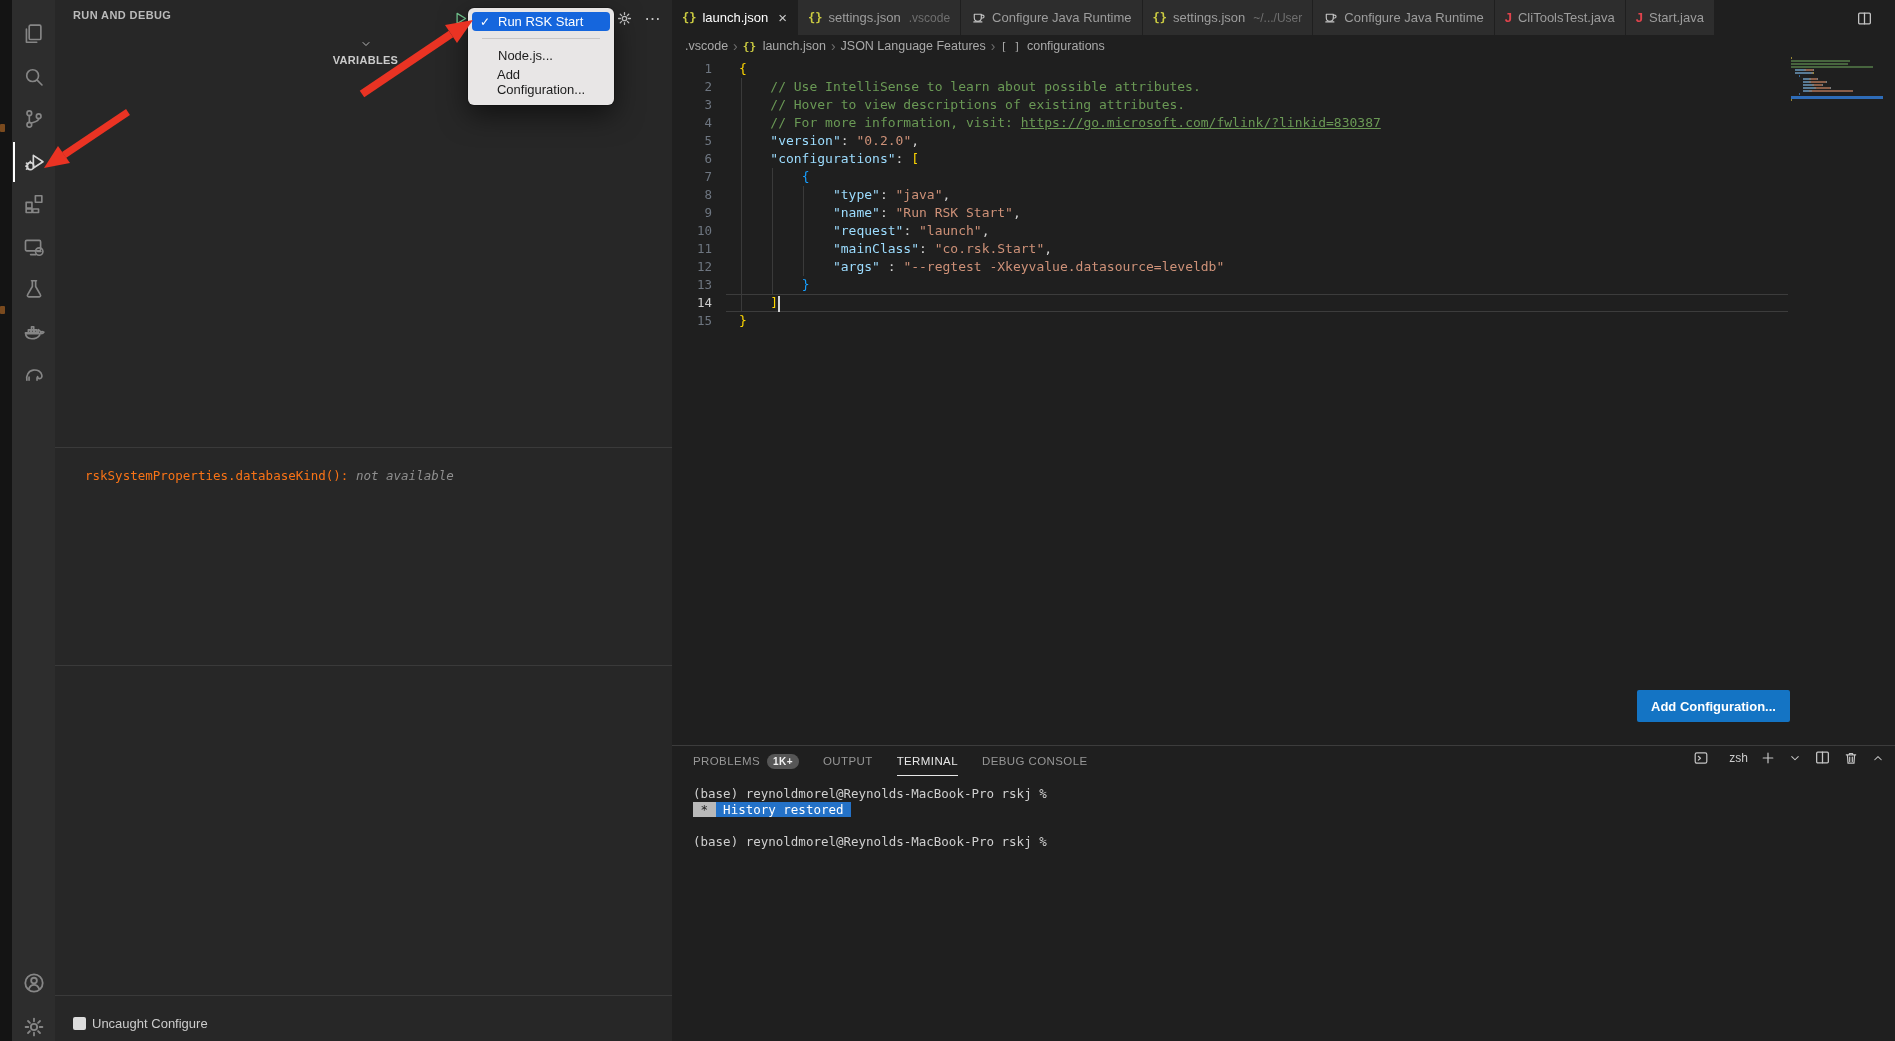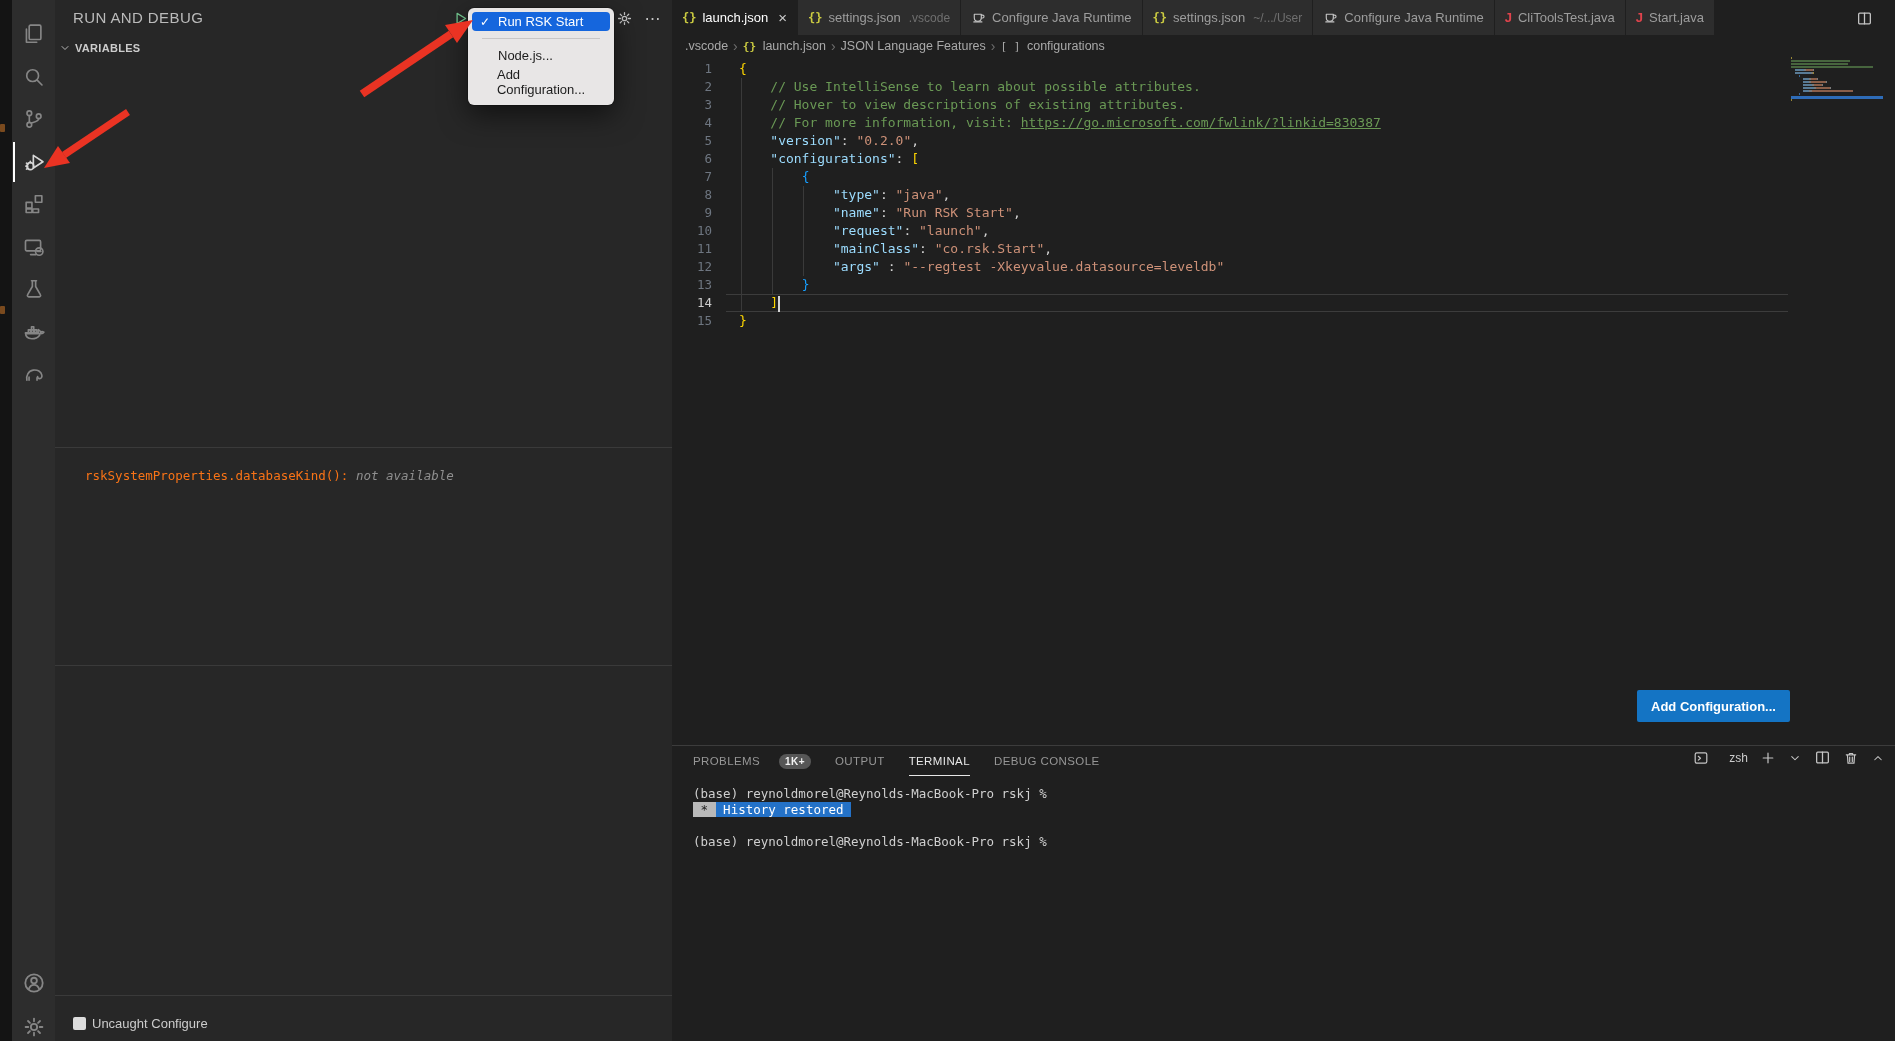--- a/index.html
+++ b/index.html
@@ -18,22 +18,22 @@
   #edge-strip { left:0; top:0; width:12px; height:1041px; background:#141414; }
   .edge-dot { position:absolute; left:0; width:5px; height:8px; background:#7a4a1e; border-radius:1px; }
 
   
   #activity-bar { left:12px; top:0; width:43px; height:1041px; background:#2d2d2d; }
   .ab-item { position:absolute; left:1px; width:41px; height:40px; display:flex; align-items:center; justify-content:center; color:#868686; cursor:pointer; }
   .ab-item.active { color:#d7d7d7; border-left:2px solid #ffffff; }
 
   
   #sidebar { left:55px; top:0; width:617px; height:1041px; background:#272727; }
-  #sidebar-title { left:18px; top:9px; font-size:15px; color:#bbbbbb; letter-spacing:0.4px; }
-  .sec-header { position:absolute; left:0; width:617px; height:20px; display:flex; align-items:center; gap:4px; padding-left:4px; cursor:pointer; }
+  #sidebar-title { left:18px; top:9px; font-size:11px; color:#bbbbbb; letter-spacing:0.4px;font-weight:bold; }
+  .sec-header { position:absolute; left:0; width:617px; height:20px; display:flex; align-items:center; gap:4px; padding-left:4px; cursor:pointer;flex-direction:column; }
   .sec-header .chev { color:#c5c5c5; }
   .sec-header .sec-label { font-size:11px; font-weight:bold; color:#cccccc; letter-spacing:0.3px; }
   .sec-divider { position:absolute; left:0; width:617px; height:0; border-top:1px solid #3a3a3a; }
   #watch-item { left:30px; top:468px; font-size:12.5px; }
   #watch-expr { color:#f97316; }
   #watch-val { color:#8f8f8f; font-style:italic; }
   #bp-row { left:18px; top:1016px; display:flex; align-items:center; gap:6px; }
   #bp-checkbox { width:13px; height:13px; background:#dcdcdc; border-radius:2px; }
   #bp-label { color:#cccccc; font-size:13px; }
 
@@ -89,21 +89,21 @@
 
   
   #add-config-btn { left:1637px; top:690px; height:32px; background:#1474c4; color:#ffffff;
     display:flex; align-items:center; padding:0 14px; font-size:13px; font-weight:bold; border-radius:2px; cursor:pointer; }
 
   
   #panel { left:672px; top:745px; width:1223px; height:296px; background:#1f1f1f; border-top:1px solid #3c3c3c; }
   #panel-tabs { position:absolute; left:21px; top:0; height:30px; display:flex; align-items:center; gap:24px; }
   .ptab { display:flex; align-items:center; gap:7px; font-size:11.5px; color:#969696; letter-spacing:.4px; cursor:pointer; height:30px; }
   .ptab.active { color:#e7e7e7; box-shadow:inset 0 -1px 0 #e7e7e7; }
-  .pbadge { background:#565656; color:#f2f2f2; font-size:10px; font-weight:bold; border-radius:9px; padding:2px 6px;margin-left:12px; }
+  .pbadge { background:#565656; color:#f2f2f2; font-size:10px; font-weight:bold; border-radius:9px; padding:2px 6px; }
   #term-toolbar { position:absolute; right:10px; top:3px; display:flex; align-items:center; gap:12px; color:#c5c5c5; }
   #term-toolbar .tt { cursor:pointer; display:flex; align-items:center; gap:20px; }
   #zsh-label { font-size:12px; color:#cccccc; }
   #terminal { position:absolute; left:21px; top:40px; font-size:12.5px; line-height:16px; color:#cfcfcf; white-space:pre; }
   .t-star { background:#b9b9b9; color:#222222; }
   .t-hist { background:#2472c8; color:#ffffff; }
 
   
   #annotations { left:0; top:0; width:1895px; height:1041px; pointer-events:none; z-index:99; }
 </style>

